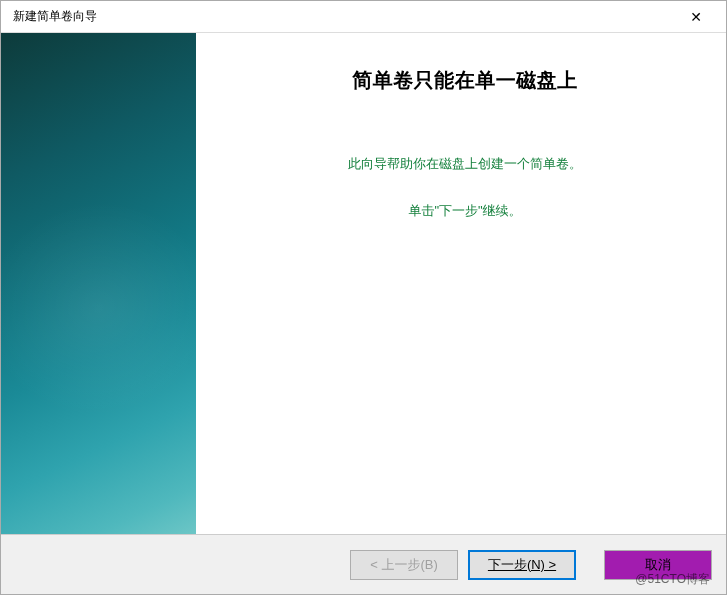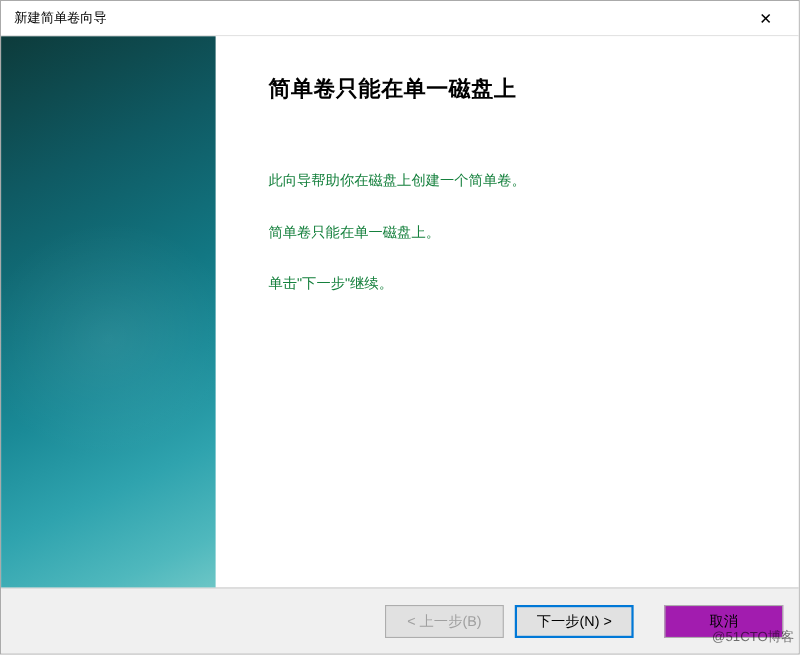--- a/index.html
+++ b/index.html
@@ -1,18 +1,19 @@
 <!DOCTYPE html>
 <html><head>
   <meta charset="utf-8">
   <style>
     * {
       margin: 0;
       padding: 0;
       box-sizing: border-box;
+      text-align: center;
     }
     body {
       font-family: "Microsoft YaHei", "Segoe UI", Tahoma, sans-serif;
       background: #fff;
       width: 727px;
       height: 595px;
       overflow: hidden;
     }
     .window {
       width: 727px;
@@ -110,27 +111,28 @@
       padding: 0 12px;
     }
     .btn[disabled] {
       color: #a0a0a0;
       cursor: default;
       background: #e1e1e1;
     }
     .btn.primary {
       border: 2px solid #0078d7;
       background: #e1e1e1;
+      text-decoration: underline;
     }
     .btn-gap {
       width: 8px;
     }
     .watermark {
       position: absolute;
-      right: 4px;
+      right: 16px;
       bottom: 6px;
       font-size: 12px;
       color: rgba(0,0,0,0.55);
       pointer-events: none;
     }
   </style>
 </head>
 <body>
 
 <div class="window">
@@ -139,21 +141,20 @@
     <button class="close-btn">
       <span>✕</span>
     </button>
   </div>
 
   <div class="content-area">
     <div class="sidebar-graphic"></div>
     <div class="main-panel">
       <div class="heading">简单卷只能在单一磁盘上</div>
       <div class="body-text">此向导帮助你在磁盘上创建一个简单卷。</div>
-      <div class="body-text">简单卷只能在单一磁盘上。</div>
       <div class="body-text">单击"下一步"继续。</div>
     </div>
   </div>
 
   <div class="button-bar">
     <button class="btn" disabled="">&lt; 上一步(B)</button>
     <button class="btn primary">下一步(N) &gt;</button>
     <div class="btn-gap"></div>
     <button class="btn">取消</button>
   </div>

